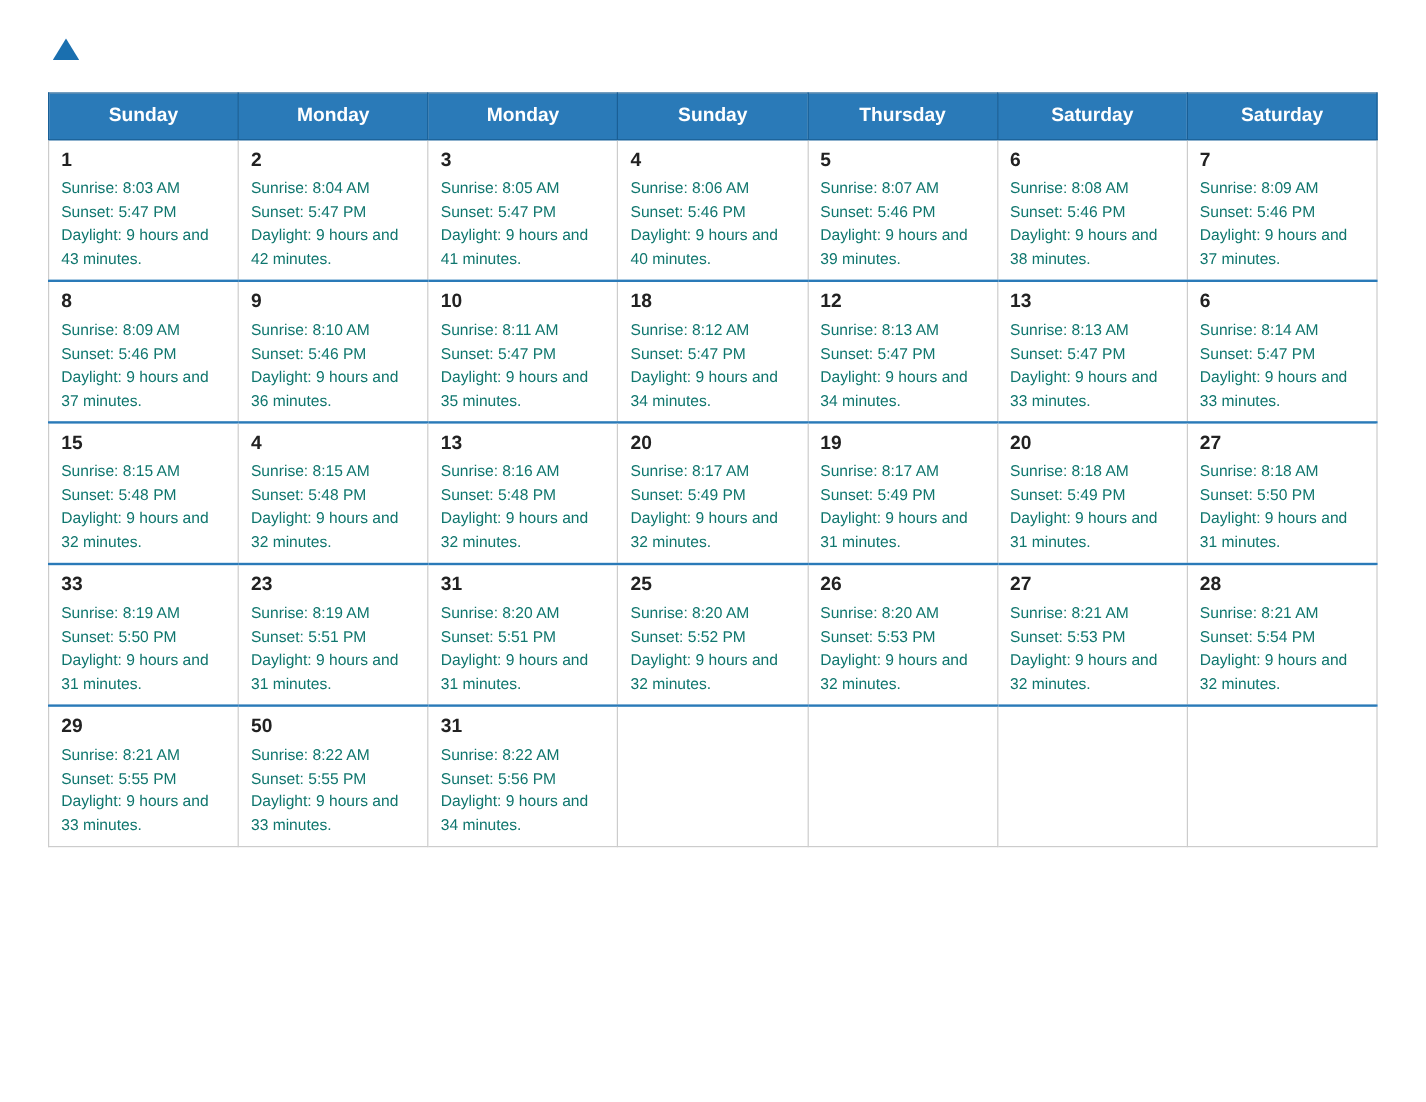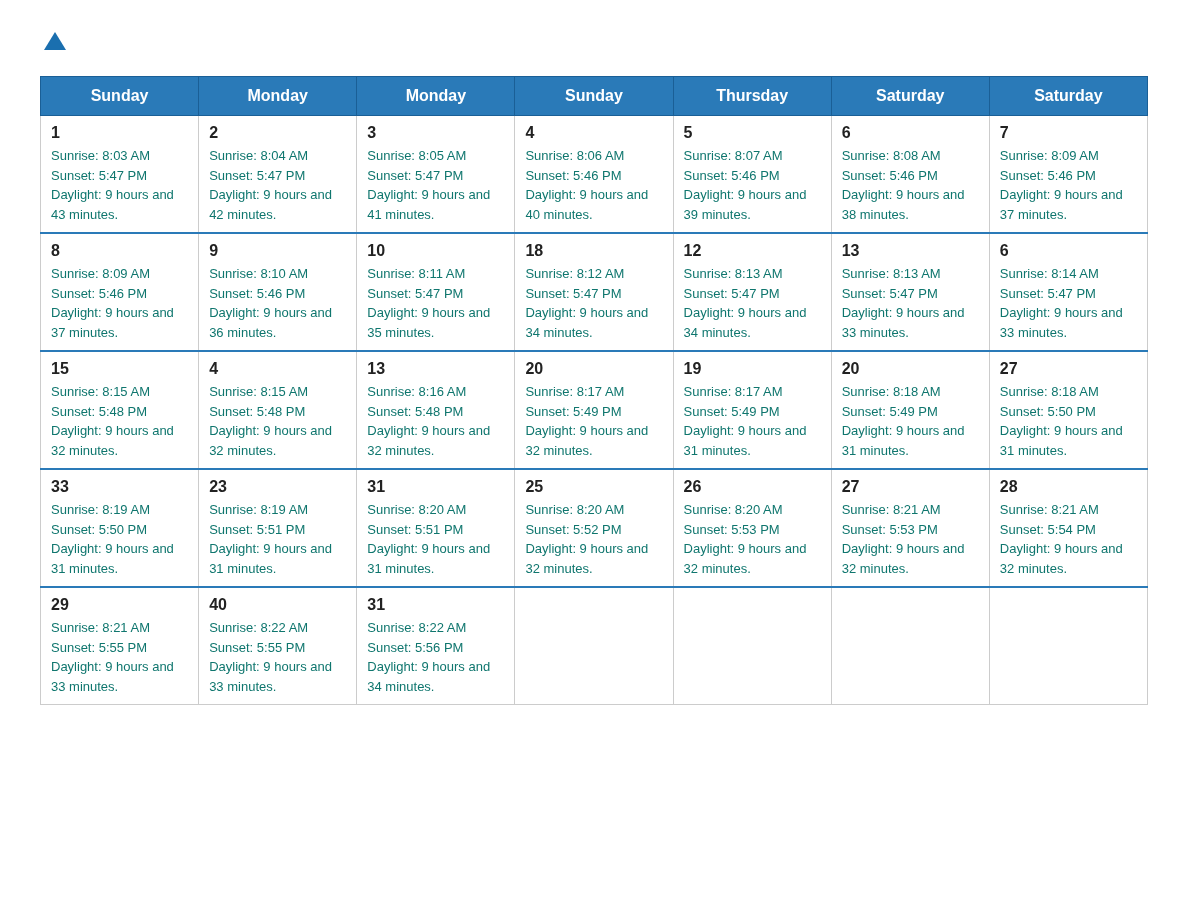--- a/index.html
+++ b/index.html
@@ -250,21 +250,21 @@
         <span class="day-number">28</span>
         <span class="day-info">Sunrise: 8:21 AM<br>Sunset: 5:54 PM<br>Daylight: 9 hours and 32 minutes.</span>
       </td>
       </tr>
       <tr>
         <td>
         <span class="day-number">29</span>
         <span class="day-info">Sunrise: 8:21 AM<br>Sunset: 5:55 PM<br>Daylight: 9 hours and 33 minutes.</span>
       </td>
         <td>
-        <span class="day-number">40</span>
+        <span class="day-number">50</span>
         <span class="day-info">Sunrise: 8:22 AM<br>Sunset: 5:55 PM<br>Daylight: 9 hours and 33 minutes.</span>
       </td>
         <td>
         <span class="day-number">31</span>
         <span class="day-info">Sunrise: 8:22 AM<br>Sunset: 5:56 PM<br>Daylight: 9 hours and 34 minutes.</span>
       </td>
         <td class="empty-cell"></td>
         <td class="empty-cell"></td>
         <td class="empty-cell"></td>
         <td class="empty-cell"></td>

